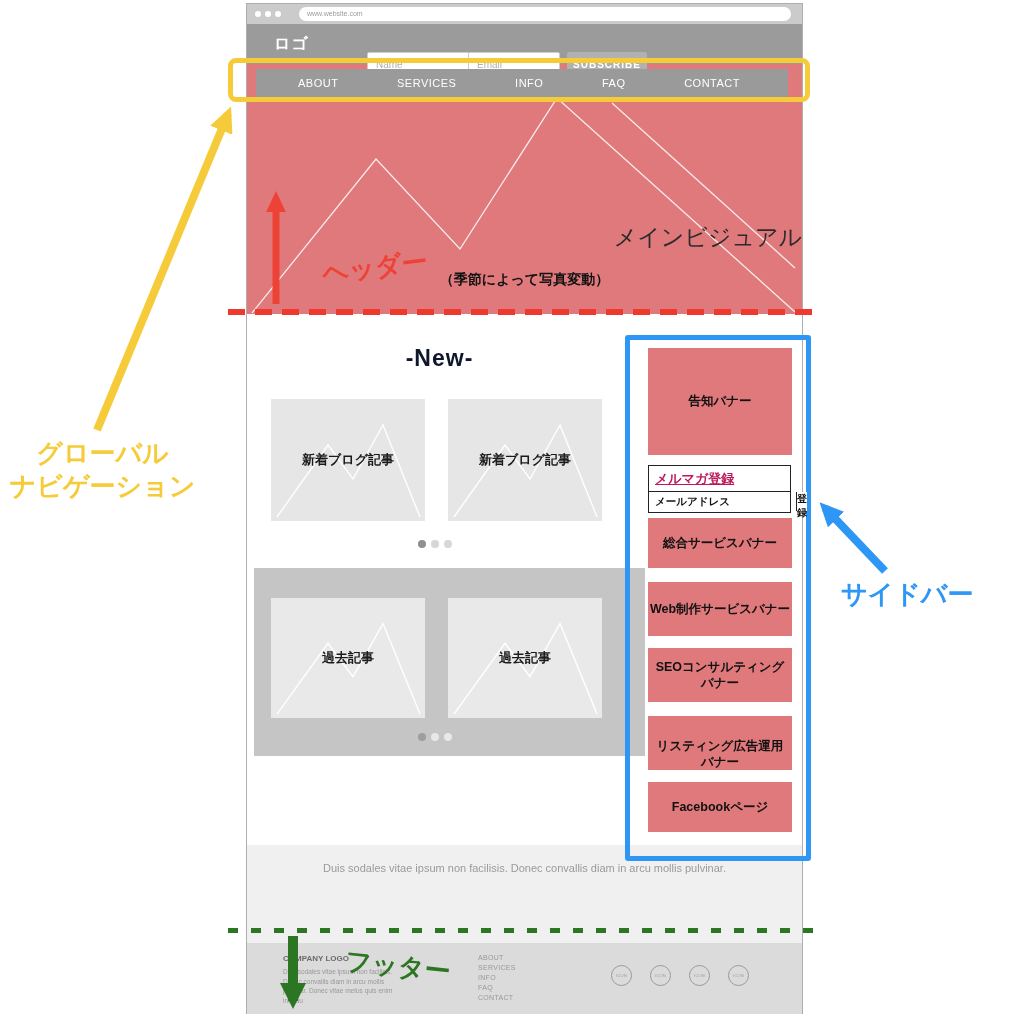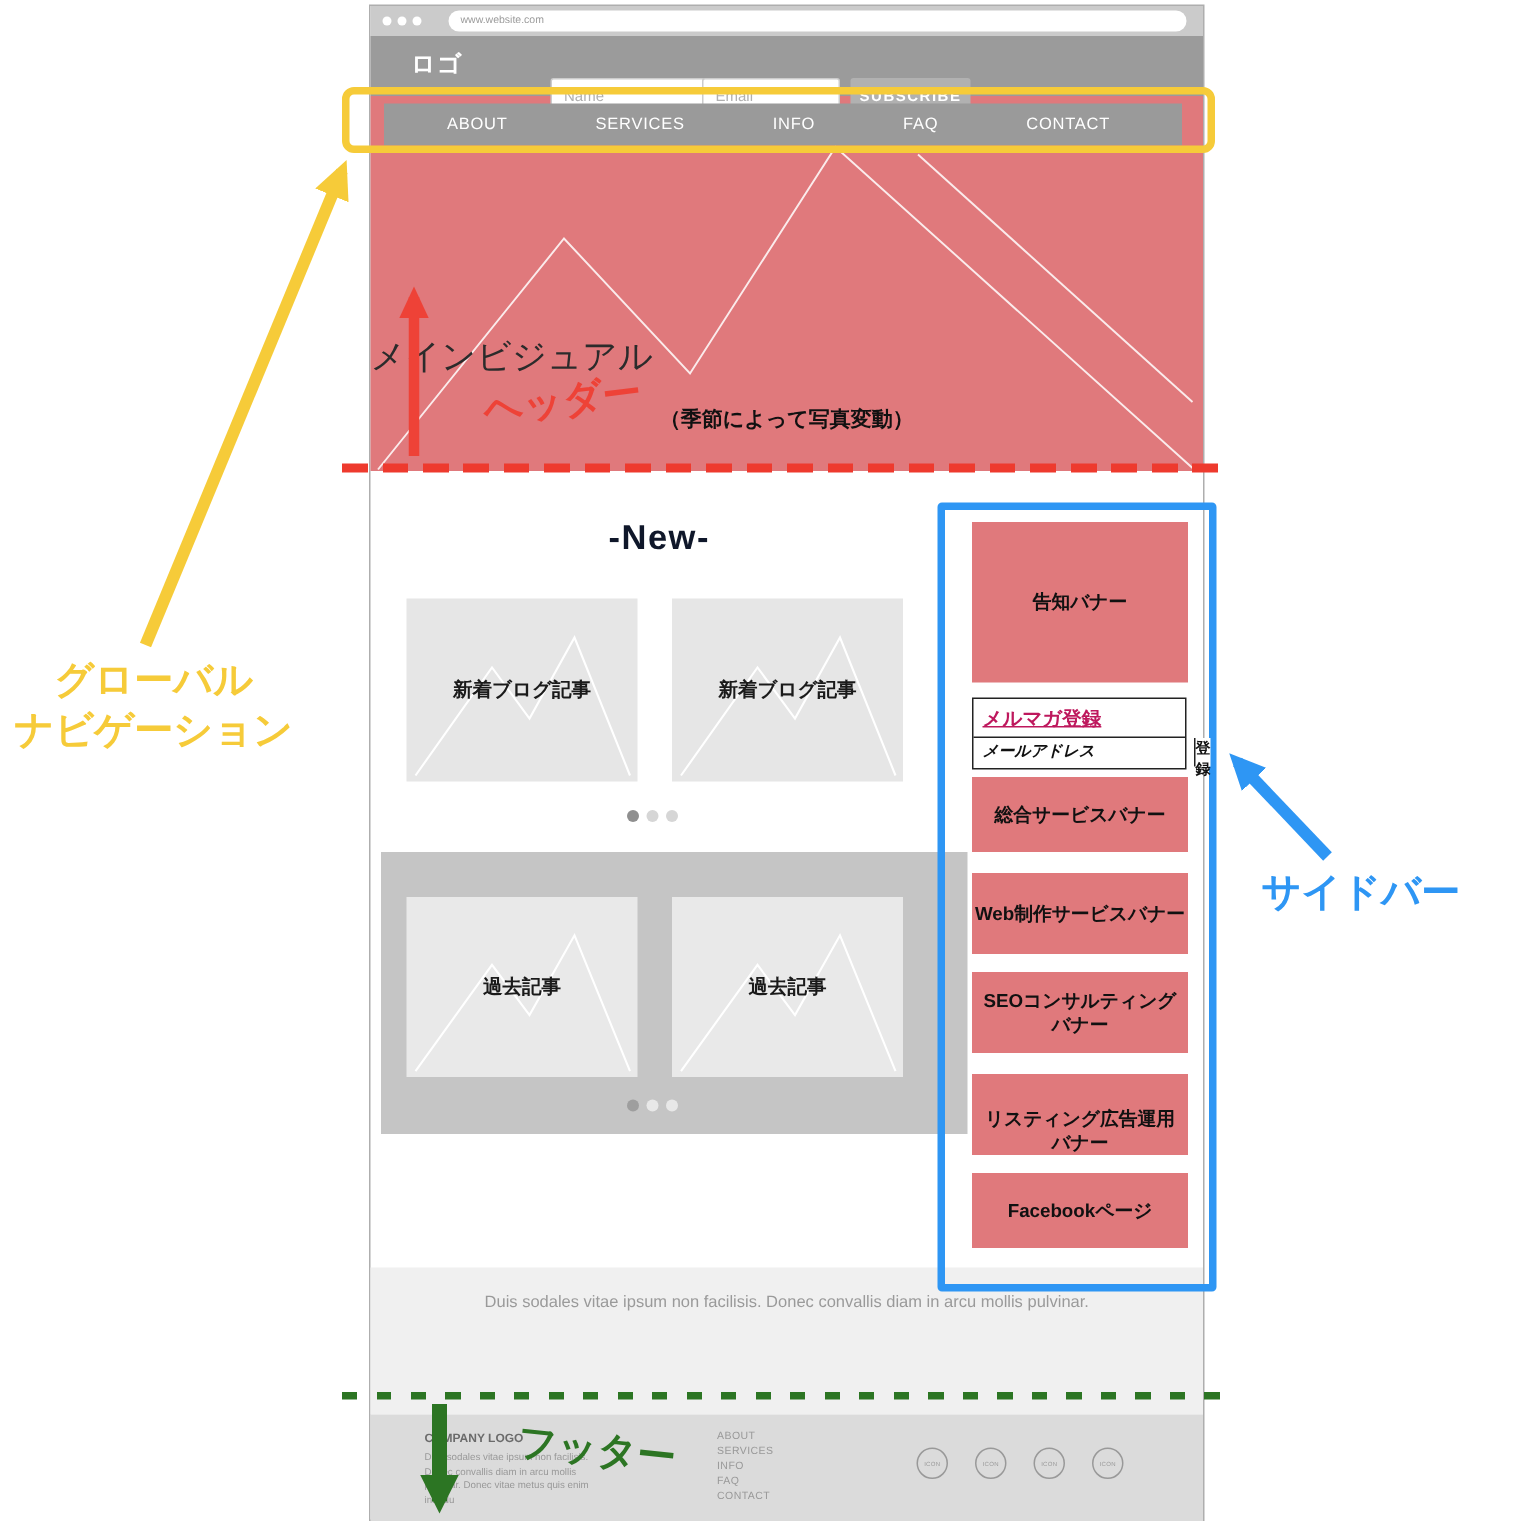--- a/index.html
+++ b/index.html
@@ -17,21 +17,21 @@
   .logobar { position:absolute; left:0; top:20px; width:100%; height:40px; background:#9b9b9b; }
   .logo { position:absolute; left:27px; top:0; height:40px; line-height:40px; color:#fff;
           font-size:16px; font-weight:bold; letter-spacing:1px; }
 
   
   .hero { position:absolute; left:0; top:60px; width:555px; height:250px; background:#E0797C; overflow:hidden; }
   .hero svg { position:absolute; left:0; top:0; }
   .navbar { position:absolute; left:9px; top:65px; width:532px; height:28px; background:#9a9a9a;
             display:flex; align-items:center; justify-content:space-between; padding:0 48px 0 42px; z-index:3; }
   .nav-item { color:#fff; font-size:11px; letter-spacing:.5px; cursor:default; }
-  .hero-title { position:absolute; left:0; top:158px; width:555px; text-align:left;
+  .hero-title { position:absolute; left:0; top:158px; width:555px; text-align:right;
                 font-size:23px; color:#2b2b2b; z-index:2; }
   .hero-sub { position:absolute; left:0; top:207px; width:555px; text-align:center;
               font-size:14px; font-weight:bold; color:#111; z-index:2; }
 
   
   .new-heading { position:absolute; left:0; top:341px; width:385px; text-align:center;
                  font-size:23px; font-weight:bold; color:#0f172a; letter-spacing:1px; }
   .card { position:absolute; width:154px; height:122px; background:#e6e6e6; overflow:hidden; }
   .card svg { position:absolute; left:0; top:0; }
   .card-label { position:absolute; left:0; top:0; width:100%; height:100%; display:flex;
@@ -45,21 +45,21 @@
   .sidebar-box { position:absolute; left:378px; top:331px; width:186px; height:526px;
                  border:5px solid #2E96F4; border-radius:3px; z-index:4; }
   .sb-banner { position:absolute; left:401px; width:144px; background:#E0797C; display:flex;
                align-items:center; justify-content:center; text-align:center; font-size:12.5px;
                font-weight:bold; color:#111; line-height:1.3; white-space:pre-line; z-index:5; }
   .newsletter { position:absolute; left:401px; top:461px; width:143px; height:48px; background:#fff;
                 border:1.5px solid #222; z-index:5; }
   .nl-title { height:25px; line-height:25px; padding-left:6px; font-size:13px; font-weight:bold; color:#be185d;text-decoration:underline; }
   .nl-row { display:flex; height:19.5px; border-top:1.5px solid #222; }
   .nl-input { flex:1; border:none; outline:none; font-size:10.5px; font-weight:bold; padding-left:6px;
-              font-family:inherit; color:#111; background:transparent;font-style:italic; }
+              font-family:inherit; color:#111; background:transparent; }
   .nl-input::placeholder { color:#111; opacity:1; }
   .nl-btn { width:45px; border:none; border-left:1.5px solid #222; background:#fff; font-size:10px;
             font-weight:bold; color:#111; font-family:inherit; }
 
   
   .subscribe { position:absolute; left:0; top:841px; width:555px; height:98px; background:#f0f0f0; }
   .sub-msg { position:absolute; left:0; top:17px; width:100%; text-align:center; font-size:11px; color:#9a9a9a; }
   .sub-input { position:absolute; top:48px; height:24px; border:1px solid #ccc; border-radius:2px;
                background:#fff; font-size:10px; padding-left:8px; color:#555; font-family:inherit; outline:none; }
   .sub-input::placeholder { color:#b0b0b0; opacity:1; }

